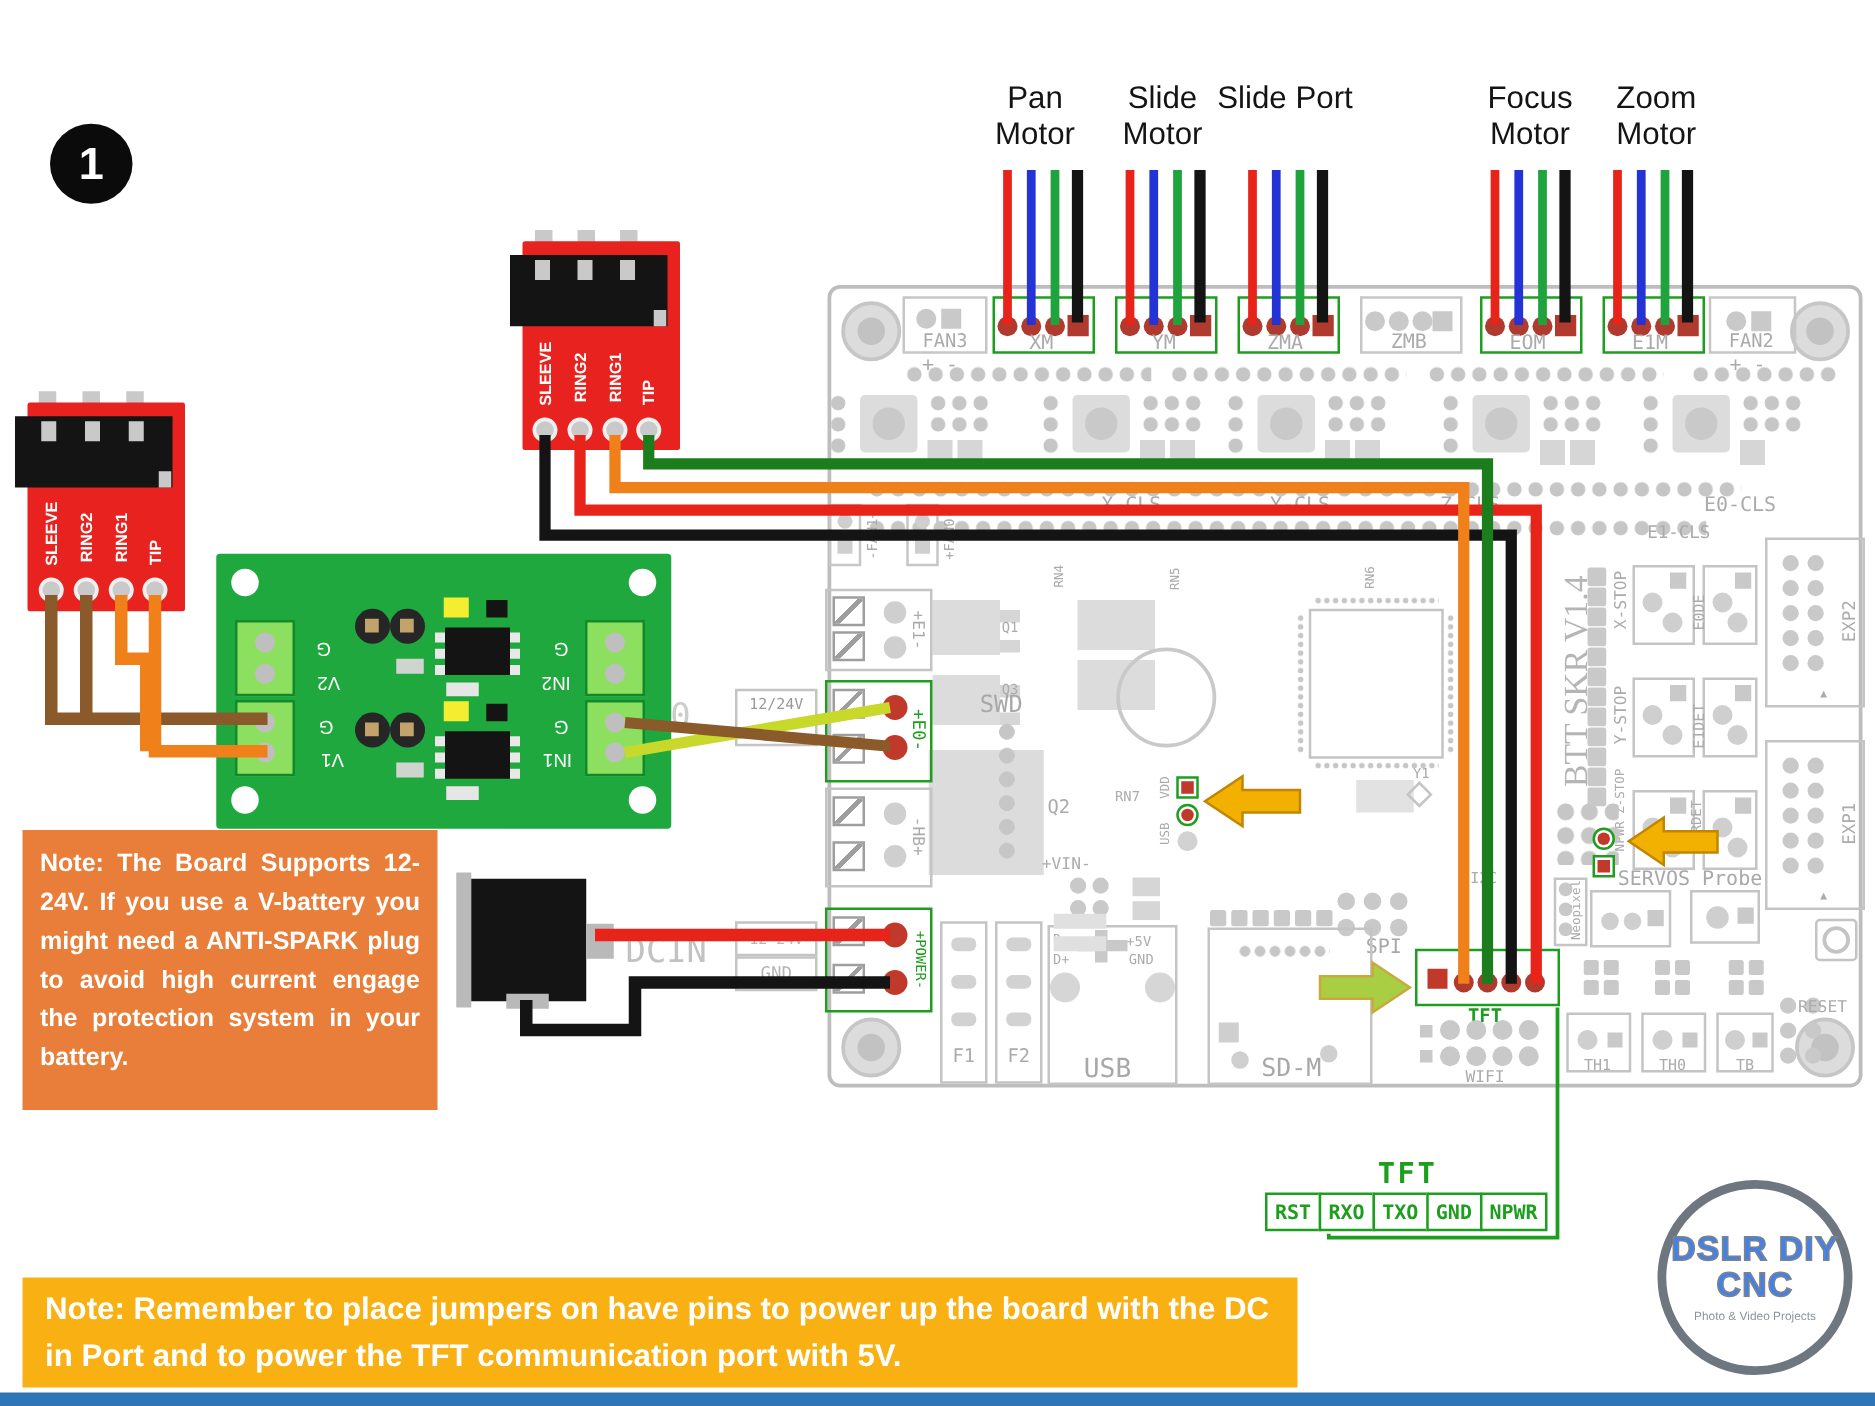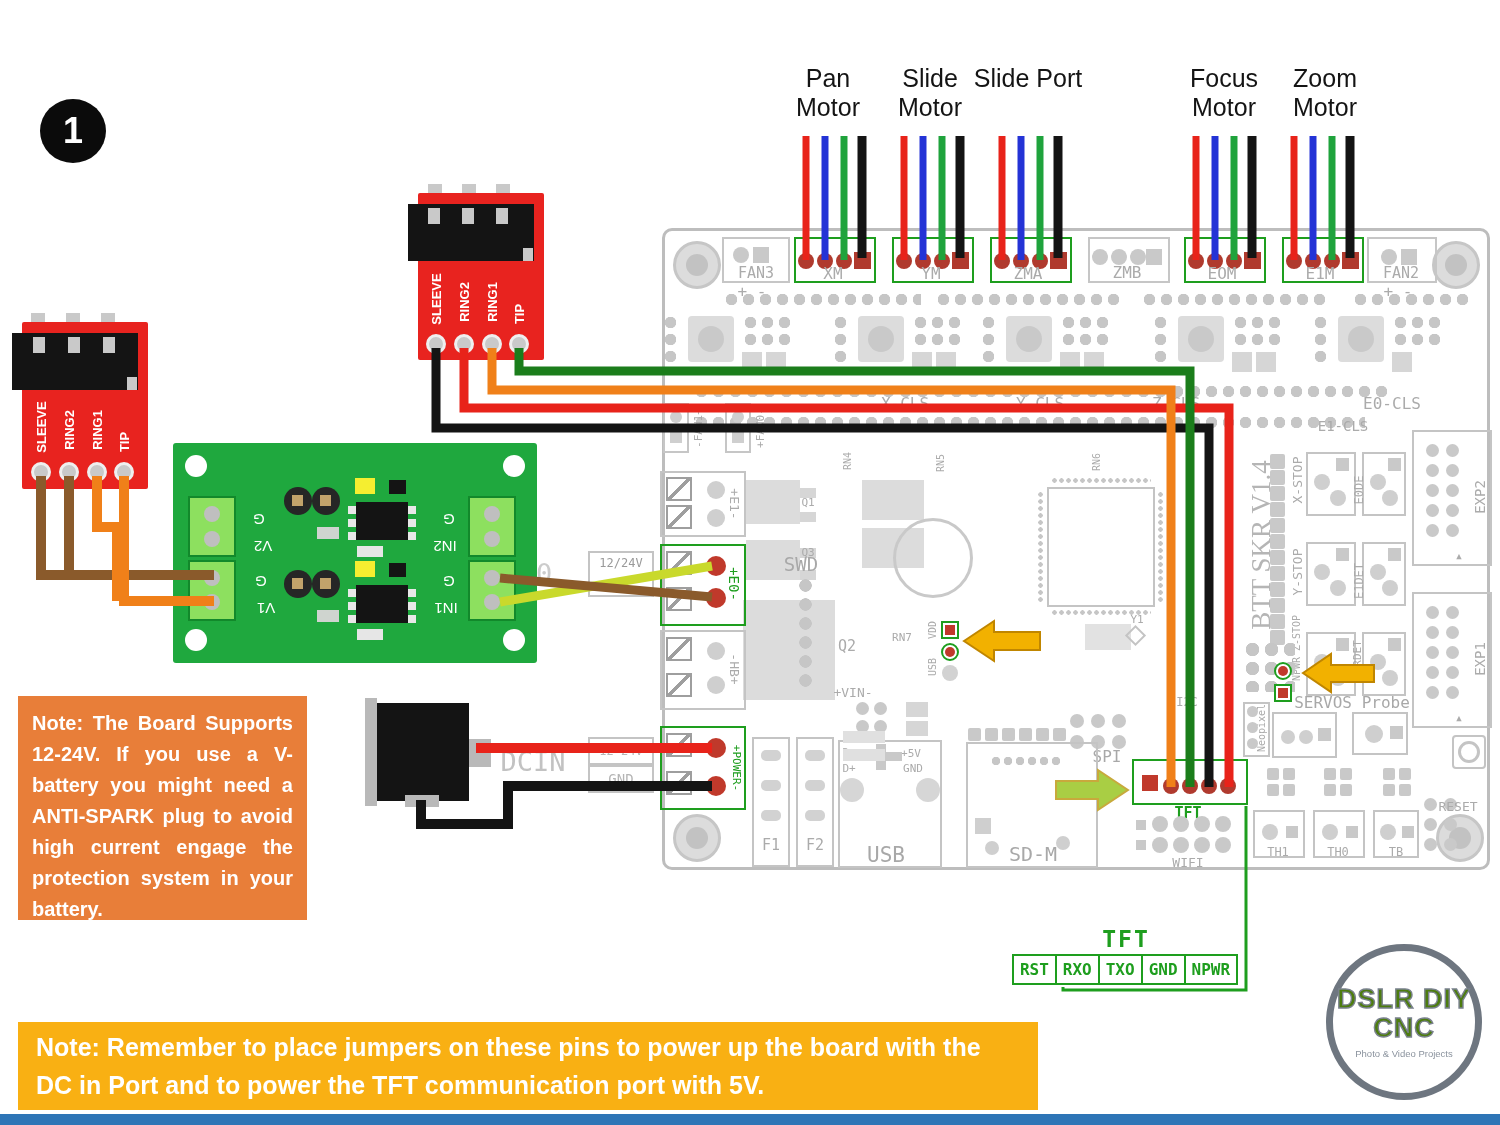--- a/index.html
+++ b/index.html
@@ -6,32 +6,32 @@
   #stage{position:relative;width:1500px;height:1125px;background:#fff;overflow:hidden;
          font-family:"Liberation Sans",sans-serif;}
   #gen{position:absolute;left:0;top:0;width:1500px;height:1125px;}
   #wire-layer{position:absolute;left:0;top:0;width:1500px;height:1125px;pointer-events:none;}
   .title-box{position:absolute;left:28px;top:28px;width:442px;height:50px;background:#0b0b0b;
              color:#fff;font-size:30px;font-weight:700;line-height:50px;padding-left:14px;box-sizing:border-box;}
   .step-circle{position:absolute;left:40px;top:99px;width:66px;height:64px;background:#0b0b0b;border-radius:50%;
                color:#fff;font-size:36px;font-weight:700;display:flex;align-items:center;justify-content:center;}
   #motors div{position:absolute;width:110px;text-align:center;font-size:25px;line-height:1.15;color:#141414;}
   .note{position:absolute;color:#fff;font-weight:700;box-sizing:border-box;}
-  .note-orange{left:18px;top:696px;width:289px;height:224px;background:#E87E39;font-size:20px;line-height:1.55;
+  .note-orange{left:18px;top:664px;width:332px;height:224px;background:#E87E39;font-size:20px;line-height:1.55;
                padding:12px 14px;text-align:justify;}
   .note-green{left:18px;top:922px;width:900px;height:82px;background:#8FC84A;font-size:23px;line-height:1.55;padding:7px 18px;}
   .note-amber{left:18px;top:1022px;width:1020px;height:88px;background:#F9B013;font-size:25px;line-height:1.5;padding:7px 18px;}
   #tft-pinout{position:absolute;left:998px;top:926px;width:256px;text-align:center;
               font-family:"DejaVu Sans Mono",monospace;color:#1E9E1E;}
   .tft-title{font-size:23px;font-weight:700;letter-spacing:2px;}
   .tft-row{display:flex;justify-content:center;margin-top:2px;}
   .tft-pin{border:2px solid #1E9E1E;padding:4px 6px;font-size:16px;font-weight:700;margin-left:-2px;white-space:nowrap;background:#fff;}
   #logo{position:absolute;left:1326px;top:944px;width:156px;height:156px;border:7px solid #6E7680;border-radius:50%;
         box-sizing:border-box;display:flex;flex-direction:column;align-items:center;justify-content:center;background:#fff;}
-  .logo-l1,.logo-l2{font-size:27px;font-weight:700;letter-spacing:1px;color:#4d7c0f;
+  .logo-l1,.logo-l2{font-size:27px;font-weight:700;letter-spacing:1px;color:#3b82f6;
         -webkit-text-stroke:1.4px #7a828e;line-height:1.05;}
   .logo-tag{font-size:9.5px;color:#8b939e;margin-top:6px;}
   .bottom-bar{position:absolute;left:0;top:1114px;width:1500px;height:11px;background:#2E75B6;}
 </style>
 </head>
 <body>
 
 <div id="stage">
   <div id="gen">
       <div style="position: absolute; left: 662px; top: 228px; width: 828px; height: 642px; box-sizing: border-box; background: rgb(255, 255, 255); border: 3px solid rgb(189, 189, 189); border-radius: 10px; transform: none;"></div>
@@ -550,21 +550,21 @@
     <span>1</span>
   </div>
   <div id="motors">
       <div style="left: 773px; top: 64px;">Pan Motor</div>
       <div style="left: 875px; top: 64px;">Slide Motor</div>
       <div style="left: 973px; top: 64px;">Slide Port</div>
       <div style="left: 1169px; top: 64px;">Focus Motor</div>
       <div style="left: 1270px; top: 64px;">Zoom Motor</div>
     </div>
   <div class="note note-orange">Note: The Board Supports 12-24V. If you use a V-battery you might need a ANTI-SPARK plug to avoid high current engage the protection system in your battery.</div>
-  <div class="note note-amber">Note: Remember to place jumpers on these pins to power up the board with the DC in Port and to power the TFT communication port with 5V.</div>
+  <div class="note note-amber">Note: Remember to place jumpers on have pins to power up the board with the DC in Port and to power the TFT communication port with 5V.</div>
   <div id="tft-pinout">
     <div class="tft-title">TFT</div>
     <div class="tft-row" id="tft-row">
         <span class="tft-pin">RST</span>
         <span class="tft-pin">RXO</span>
         <span class="tft-pin">TXO</span>
         <span class="tft-pin">GND</span>
         <span class="tft-pin">NPWR</span>
       </div>
   </div>

